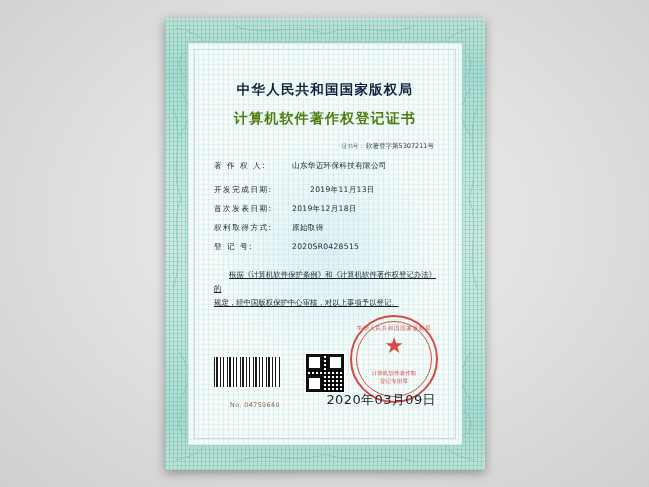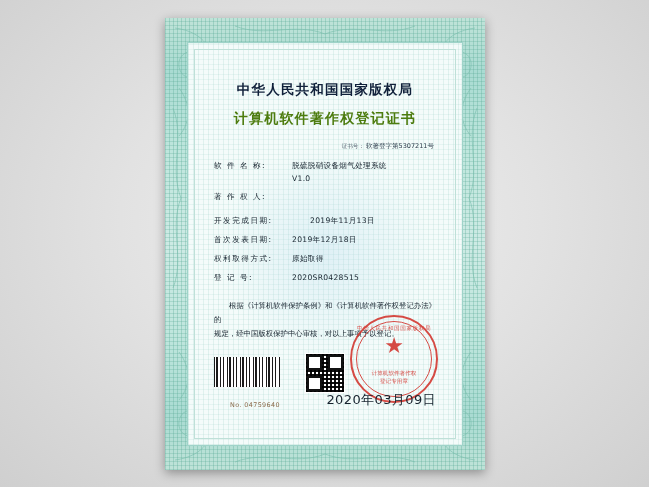--- a/index.html
+++ b/index.html
@@ -135,20 +135,21 @@
   }
   .gap-top{margin-top:14px;gap:18px;}
 
   .statement{
     margin-top:16px;
     font-size:7.4px;
     line-height:14px;
     color:#16232e;
     text-indent:15px;
     font-family:"DejaVu Sans","Liberation Sans",sans-serif;
+    text-decoration:underline;
   }
   .statement .l2{display:block;text-indent:0;}
 
   
   .barcode{
     position:absolute;
     left:26px; bottom:58px;
     width:66px; height:30px;
     background:
       repeating-linear-gradient(90deg,
@@ -261,30 +262,24 @@
 
         <div class="title1">中华人民共和国国家版权局</div>
         <div class="title2">计算机软件著作权登记证书</div>
 
         <div class="certno">
           <span class="lbl">证书号：</span><span>软著登字第5307211号</span>
         </div>
 
         <div class="fields">
 
-          <div class="row">
-            <div class="label">软 件 名 称:</div>
-            <div class="value">
-              <span>脱硫脱硝设备烟气处理系统</span>
-              <span class="line2">V1.0</span>
-            </div>
-          </div>
 
           <div class="row">
             <div class="label">著 作 权 人:</div>
+            <div class="value">山东华迈环保科技有限公司</div>
           </div>
 
           <div class="row gap-top">
             <div class="label">开发完成日期:</div>
             <div class="value">2019年11月13日</div>
           </div>
 
           <div class="row">
             <div class="label">首次发表日期:</div>
             <div class="value">2019年12月18日</div>

